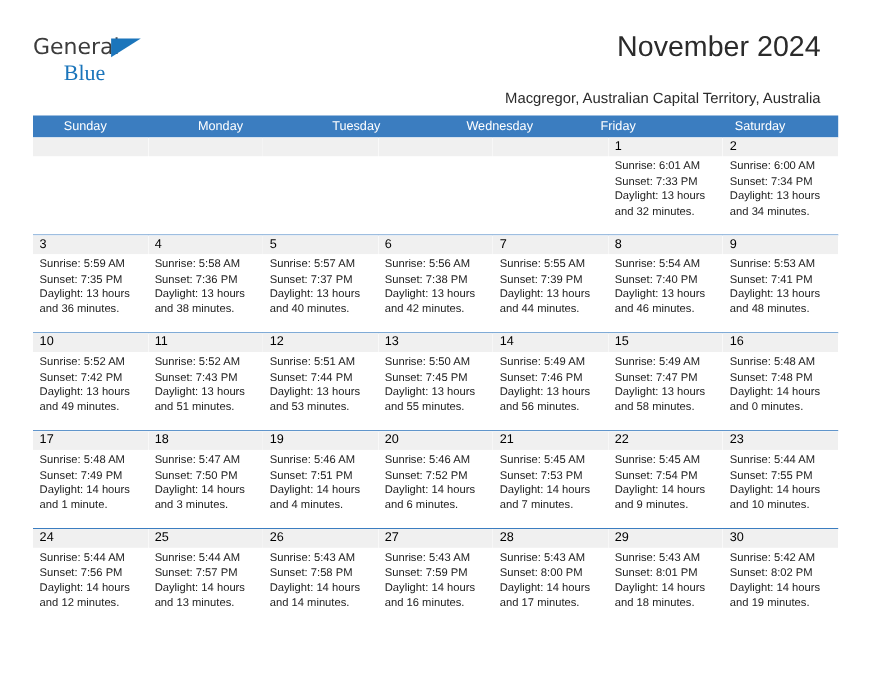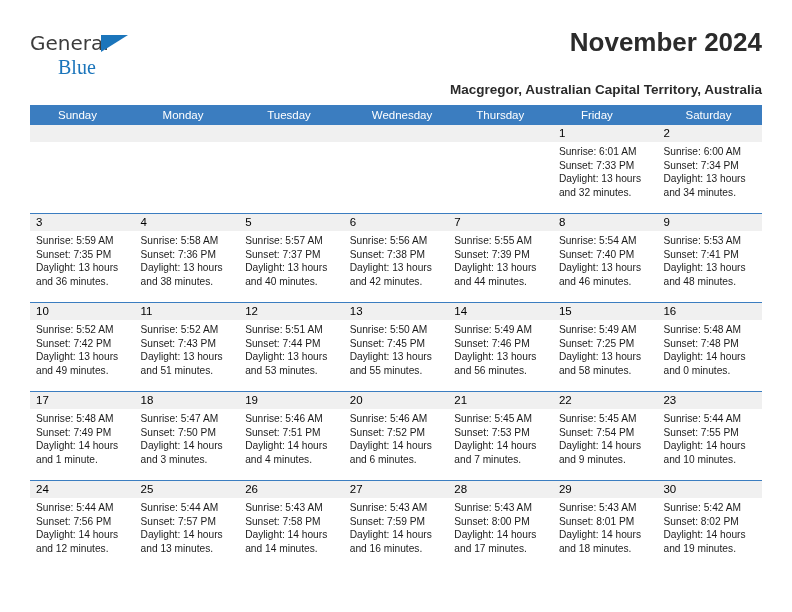--- a/index.html
+++ b/index.html
@@ -62,24 +62,23 @@
   .brand-row2 {
     font-family: Liberation Serif, serif;
     font-size: 20px;
     color: #1b75bb;
     margin-top: 1px;
     margin-left: 28px;
   }
 
   .title-block {
     position: absolute;
-    right: 0;
+    right: 16px;
     top: 0;
     text-align: right;
-    font-weight: bold;
   }
   .cal-title {
     font-size: 26px;
     color: #2b2b2b;
     line-height: 32px;
     white-space: nowrap;
   }
   .cal-subtitle {
     font-size: 13.5px;
     color: #2b2b2b;
@@ -169,21 +168,20 @@
     </div>
 
   </div>
 
   <div class="calendar">
     <div class="weekdays">
         <div class="weekday">Sunday</div>
         <div class="weekday">Monday</div>
         <div class="weekday">Tuesday</div>
         <div class="weekday">Wednesday</div>
-        <div class="weekday">Thursday</div>
         <div class="weekday">Friday</div>
         <div class="weekday">Saturday</div>
       </div>
     <div>
         <div class="week">
           <div class="daycell empty">
             <div class="datenum"></div>
           </div>
           <div class="daycell empty">
             <div class="datenum"></div>
@@ -324,21 +322,21 @@
               <div>Sunrise: 5:49 AM</div>
               <div>Sunset: 7:46 PM</div>
               <div>Daylight: 13 hours</div>
               <div>and 56 minutes.</div>
             </div>
           </div>
           <div class="daycell">
             <div class="datenum">15</div>
             <div class="info">
               <div>Sunrise: 5:49 AM</div>
-              <div>Sunset: 7:25 PM</div>
+              <div>Sunset: 7:47 PM</div>
               <div>Daylight: 13 hours</div>
               <div>and 58 minutes.</div>
             </div>
           </div>
           <div class="daycell">
             <div class="datenum">16</div>
             <div class="info">
               <div>Sunrise: 5:48 AM</div>
               <div>Sunset: 7:48 PM</div>
               <div>Daylight: 14 hours</div>

